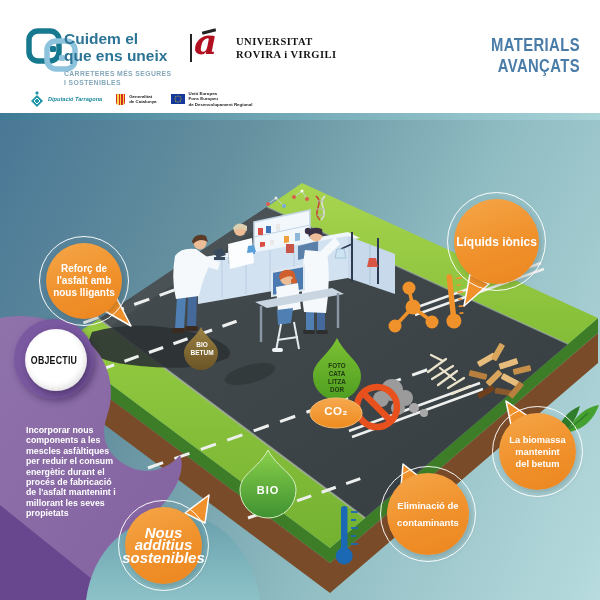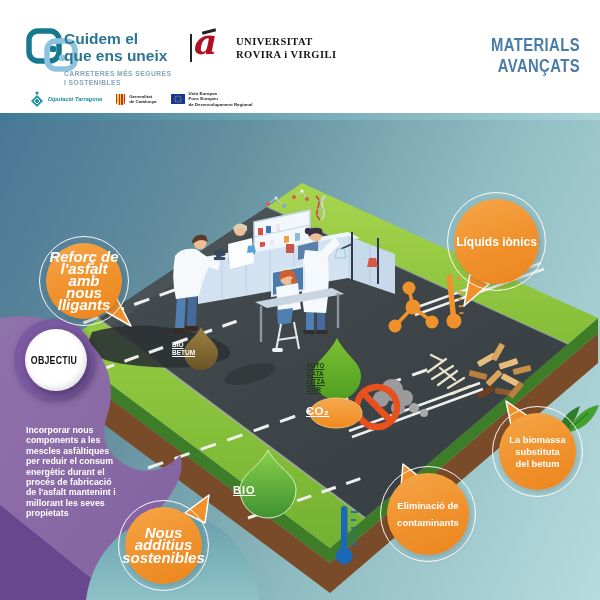--- a/index.html
+++ b/index.html
@@ -47,31 +47,31 @@
                font-size:8.8px;line-height:10.4px;white-space:pre-line;}
   
   .bubble{position:absolute;border-radius:50%;
           background:linear-gradient(160deg,#f5a649 0%,#f0912b 55%,#ec8620 100%);
           display:flex;align-items:center;justify-content:center;text-align:center;
           box-shadow:2px 3px 7px rgba(0,0,0,.18);}
   .bubble::before{content:"";position:absolute;inset:-7px;border:1.5px solid rgba(255,255,255,.95);
                   border-radius:50%;}
   .bubble span{color:#fff;font-weight:bold;white-space:pre-line;}
   .b-reforc{left:46px;top:123px;width:76px;height:76px;}
-  .b-reforc span{font-size:15px;line-height:12px;font-style:italic;}
+  .b-reforc span{font-size:10px;line-height:12px;}
   .b-liquids{left:454px;top:79px;width:85px;height:85px;}
   .b-liquids span{font-size:12px;}
   .b-biomassa{left:499px;top:293px;width:77px;height:77px;}
   .b-biomassa span{font-size:9.3px;line-height:12px;}
   .b-eliminacio{left:387px;top:353px;width:82px;height:82px;}
   .b-eliminacio span{font-size:9.5px;line-height:17px;}
   .b-additius{left:125px;top:387px;width:77px;height:77px;}
   .b-additius span{font-size:15px;line-height:12.5px;font-style:italic;}
   
-  .drop-label{position:absolute;text-align:left;font-weight:bold;white-space:pre-line;text-decoration:underline;}
+  .drop-label{position:absolute;text-align:center;font-weight:bold;white-space:pre-line;}
   .l-biobetum{left:172px;top:221px;width:60px;font-size:6.5px;line-height:7.6px;color:#fff;}
   .l-foto{left:307px;top:242px;width:60px;font-size:6.3px;line-height:8px;color:#203a10;}
   .l-co2{left:306px;top:285px;width:60px;font-size:11.5px;color:#fff;letter-spacing:.3px;}
   .l-bio{left:233px;top:364px;width:70px;font-size:11px;color:#fff;letter-spacing:1px;}
 </style>
 </head>
 <body>
 
 <div class="canvas">
 
@@ -441,21 +441,21 @@
     <div class="bubble b-reforc">
       <span>Reforç de
 l'asfalt amb
 nous lligants</span>
     </div>
     <div class="bubble b-liquids">
       <span>Líquids iònics</span>
     </div>
     <div class="bubble b-biomassa">
       <span>La biomassa
-substituta
+mantenint
 del betum</span>
     </div>
     <div class="bubble b-eliminacio">
       <span>Eliminació de
 contaminants</span>
     </div>
     <div class="bubble b-additius">
       <span>Nous
 additius
 sostenibles</span>

